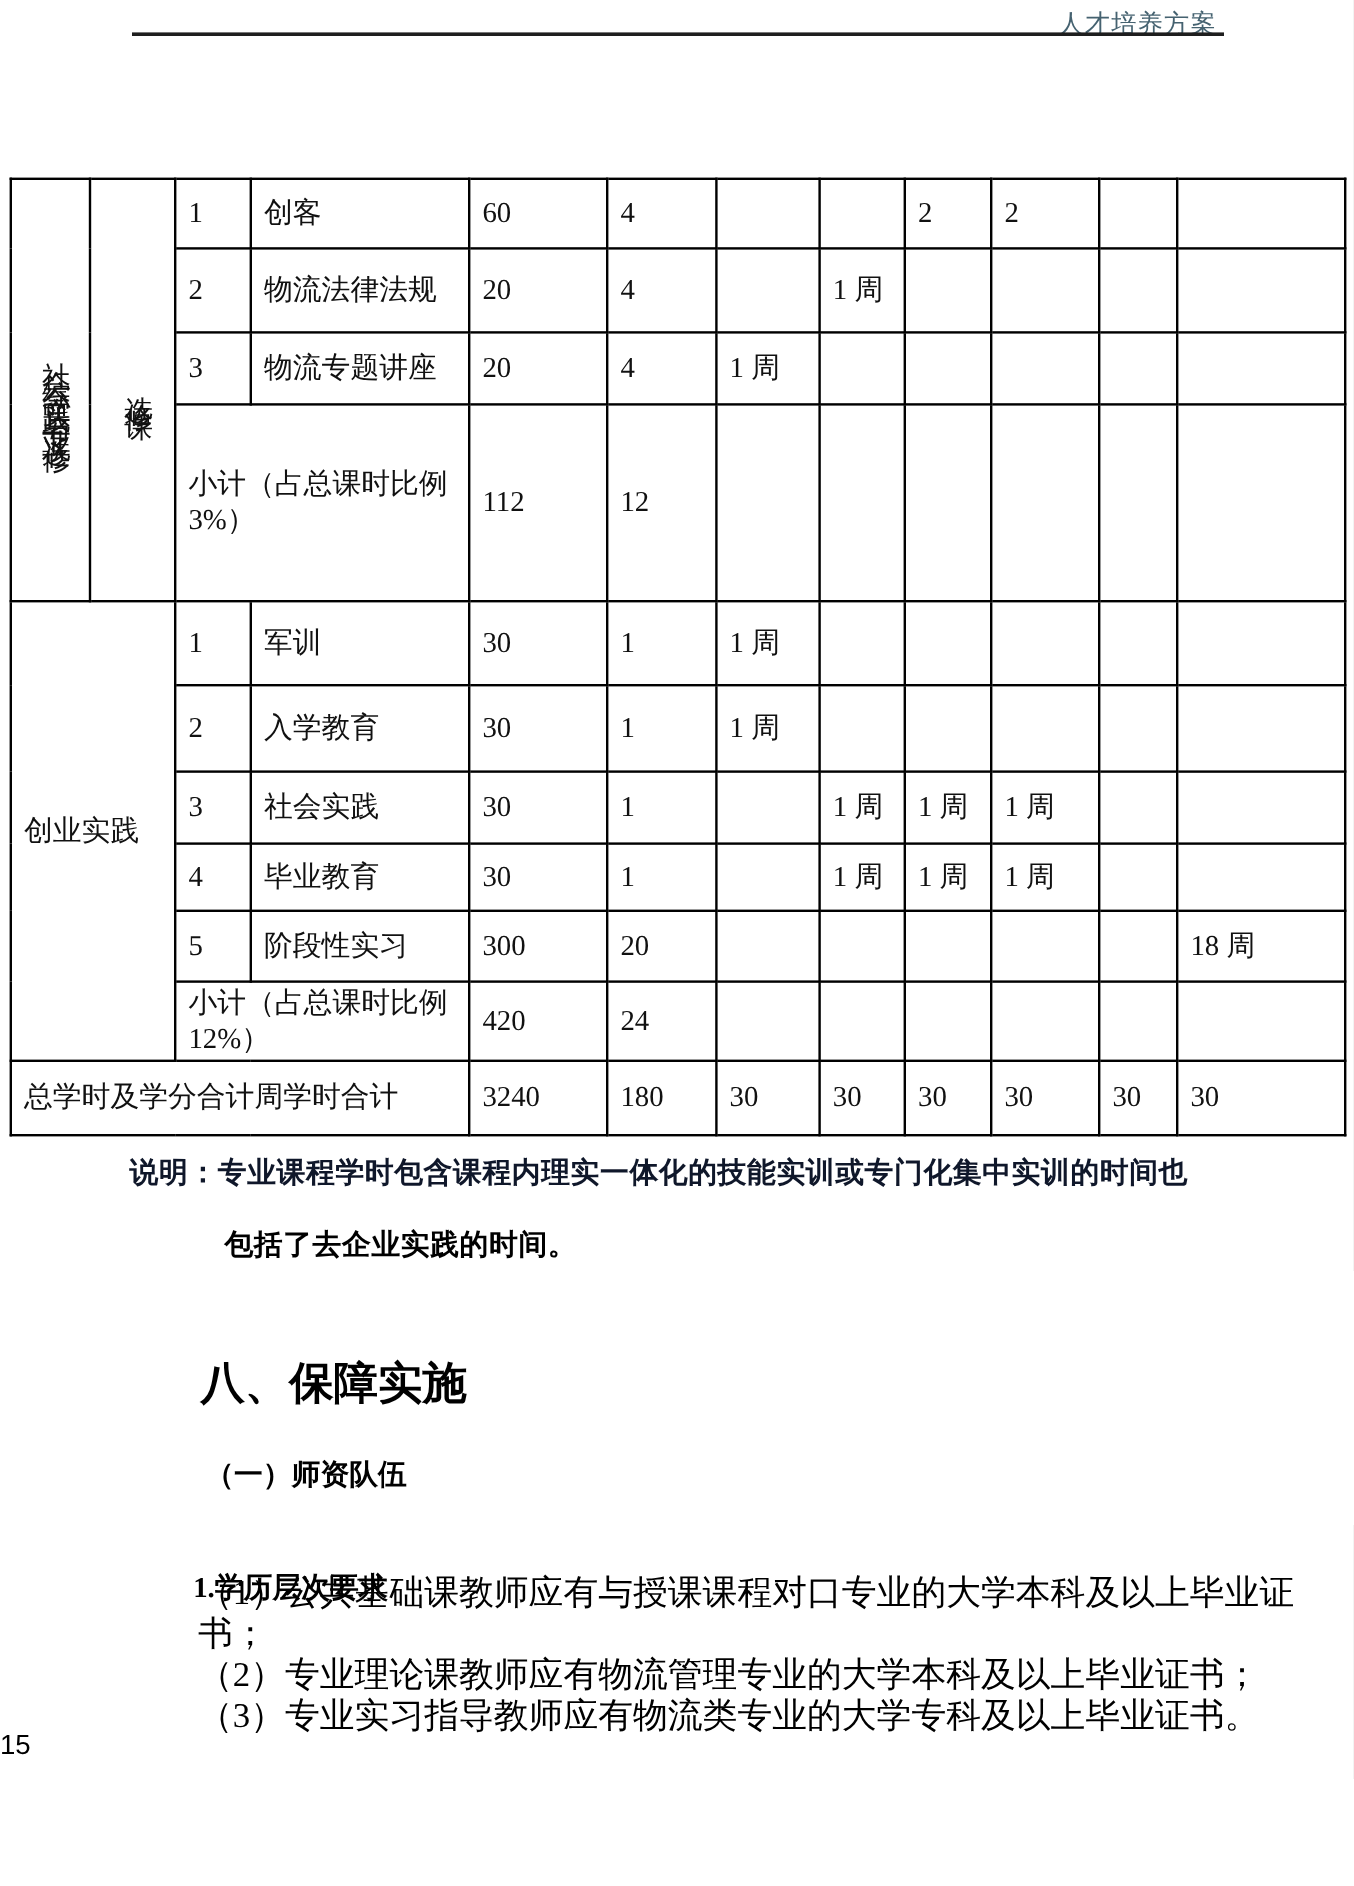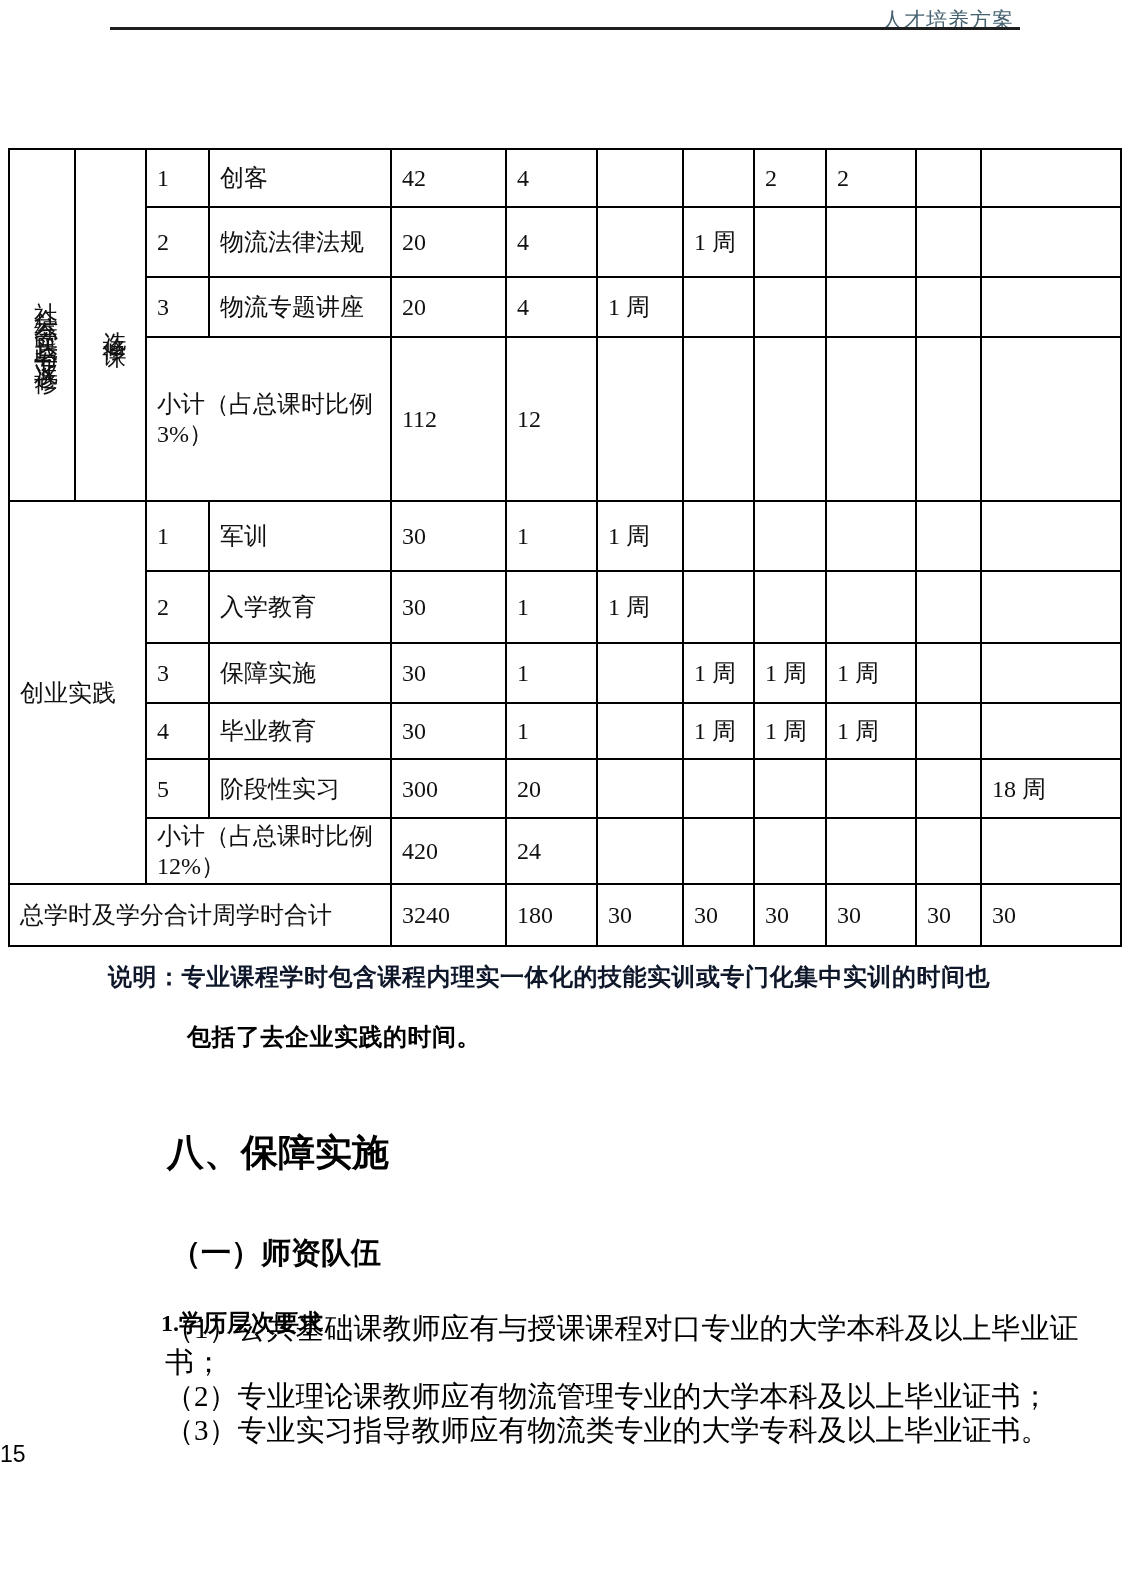--- a/index.html
+++ b/index.html
@@ -50,21 +50,21 @@
     font-weight:bold; font-size:24px; letter-spacing:0.5px; color:#000;
   }
   .h1 {
     position:absolute; left:167px; top:1128px;
     font-family:"Liberation Sans","DejaVu Sans",sans-serif;
     font-weight:900; font-size:37px; color:#000;
   }
   .h2 {
     position:absolute; left:171px; top:1213px;
     font-family:"Liberation Sans","DejaVu Sans",sans-serif;
-    font-weight:900; font-size:30px; color:#000;margin-top:20px;
+    font-weight:900; font-size:24px; color:#000;
   }
   .h3 {
     position:absolute; left:161px; top:1280px;
     font-weight:bold; font-size:24px; color:#000;margin-top:27px;
   }
   .req-items { position:absolute; left:165px; top:1311px; }
   .req-item { font-size:29px; line-height:34px; color:#000; }
   .page-num {
     position:absolute; left:0; top:1441px; width:1128px; text-align:left;
     font-family:"Liberation Sans","DejaVu Sans",sans-serif; font-size:23px; color:#000;
@@ -93,21 +93,21 @@
         <col style="width:65px">
         <col style="width:140px">
     </colgroup>
 
     <tbody>
         <tr style="height:58px">
       <td rowspan="4" class="cat-cell"><span class="vert">社会综合实践与专业选修</span></td>
       <td rowspan="4" class="grp-cell"><span class="vert">选修课</span></td>
       <td class="cell-num">1</td>
       <td>创客</td>
-      <td>42</td>
+      <td>60</td>
       <td>4</td>
       <td></td>
       <td></td>
       <td>2</td>
       <td>2</td>
       <td></td>
       <td></td>
     </tr>
     <tr style="height:70px">
       <td class="cell-num">2</td>
@@ -165,21 +165,21 @@
       <td>1</td>
       <td>1 周</td>
       <td></td>
       <td></td>
       <td></td>
       <td></td>
       <td></td>
     </tr>
     <tr style="height:60px">
       <td class="cell-num">3</td>
-      <td>保障实施</td>
+      <td>社会实践</td>
       <td>30</td>
       <td>1</td>
       <td></td>
       <td>1 周</td>
       <td>1 周</td>
       <td>1 周</td>
       <td></td>
       <td></td>
     </tr>
     <tr style="height:56px">

